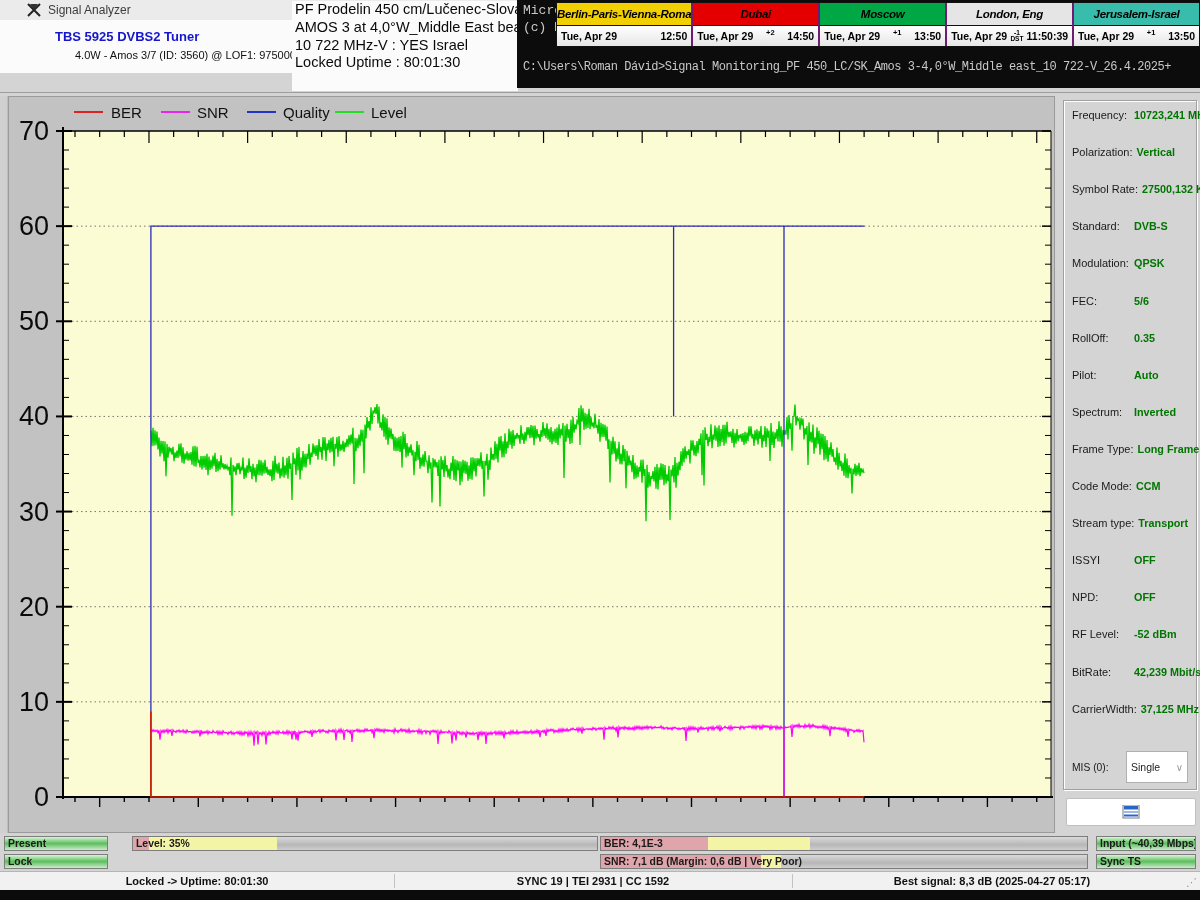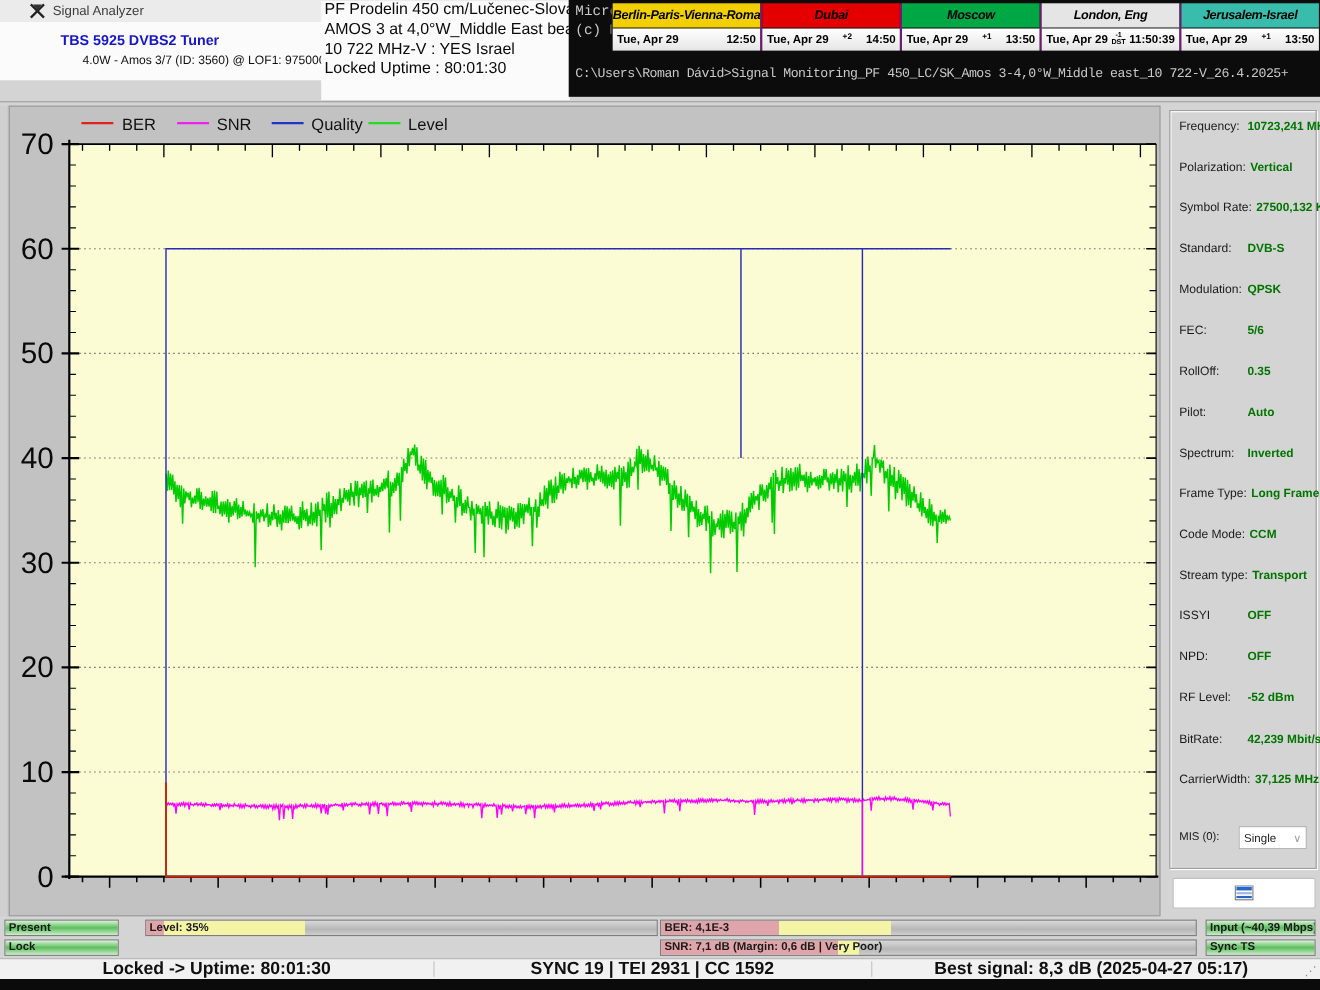--- a/index.html
+++ b/index.html
@@ -40,38 +40,38 @@
   #chart-panel{position:absolute;left:8px;top:96px;width:1047px;height:737px;background:#c2c2c2;border:1px solid #9a9a9a;box-sizing:border-box;}
   #left-gutter{position:absolute;left:0;top:96px;width:8px;height:737px;background:#d0d0d0;border-right:1px solid #bdbdbd;box-sizing:border-box;}
   
   #param-box{position:absolute;left:1063px;top:100px;width:134px;height:690px;
              border:1px solid #9f9f9f;box-shadow:1px 1px 0 #fff, inset 1px 1px 0 #fff;box-sizing:border-box;}
   .prow{position:absolute;left:8px;display:flex;gap:4px;align-items:baseline;}
   .plab{font-size:11px;color:#1a1a1a;min-width:58px;white-space:nowrap;}
   .pval{font-size:10.8px;font-weight:bold;color:#007500;white-space:nowrap;}
   #mis-row{position:absolute;left:8px;top:650px;width:118px;display:flex;align-items:center;}
   #mis-label{font-size:10.3px;min-width:54px;}
-  #mis-select{width:62px;height:21px;background:#fff;border:1px solid #b0b0b0;display:flex;align-items:center;
+  #mis-select{width:62px;height:32px;background:#fff;border:1px solid #b0b0b0;display:flex;align-items:center;
               justify-content:space-between;padding:0 4px;box-sizing:border-box;font-size:10.5px;color:#222;}
   #mis-chevron{color:#9a9a9a;font-size:10px;}
   #save-button{position:absolute;left:1066px;top:798px;width:128px;height:26px;background:#fff;
                border:1px solid #c0c0c0;border-radius:2px;display:flex;align-items:center;justify-content:center;}
   
   .pbar{position:absolute;height:15px;border:1px solid #7d7d7d;box-sizing:border-box;
         background:linear-gradient(180deg,#d9d9d9,#b7b7b7 60%,#cecece);overflow:hidden;}
   .pfill{position:absolute;left:0;top:0;bottom:0;right:0;}
   .plabel{position:absolute;left:3px;top:0;font-size:10.4px;font-weight:bold;color:#1a1a1a;line-height:13px;white-space:nowrap;}
   .fill-green{background:linear-gradient(180deg,#d8f3d8,#5dbf5d 50%,#cdeccd);}
   .fill-level{background:linear-gradient(90deg,#e0a5aa 0 3.5%,#f4f4a6 3.5% 31%,transparent 31%);}
   .fill-quality{background:linear-gradient(90deg,#e0a5aa 0 3.5%,#f4f4a6 3.5% 46%,#8fd98f 46% 58%,transparent 58%);}
   .fill-ber{background:linear-gradient(90deg,#e0a5aa 0 22%,#f4f4a6 22% 43%,transparent 43%);}
   .fill-snr{background:linear-gradient(90deg,#e0a5aa 0 33%,#f4f4a6 33% 37%,transparent 37%);}
   
   #statusbar{position:absolute;left:0;top:871px;width:1200px;height:19px;background:#f1f1f1;border-top:1px solid #b5b5b5;box-sizing:border-box;}
-  .status-sec{position:absolute;top:0;height:18px;line-height:18px;text-align:center;font-size:16px;font-weight:bold;color:#101010;}
+  .status-sec{position:absolute;top:0;height:18px;line-height:18px;text-align:center;font-size:11px;font-weight:bold;color:#101010;}
   .status-div{position:absolute;top:2px;height:14px;width:1px;background:#c2c2c2;}
   #grip{position:absolute;right:3px;top:4px;color:#909090;font-size:11px;}
   #bottom-strip{position:absolute;left:0;top:890px;width:1200px;height:10px;background:#0b0b0b;}
 </style>
 </head>
 <body>
 
 <div id="screen">
 
   <div id="titlebar">

